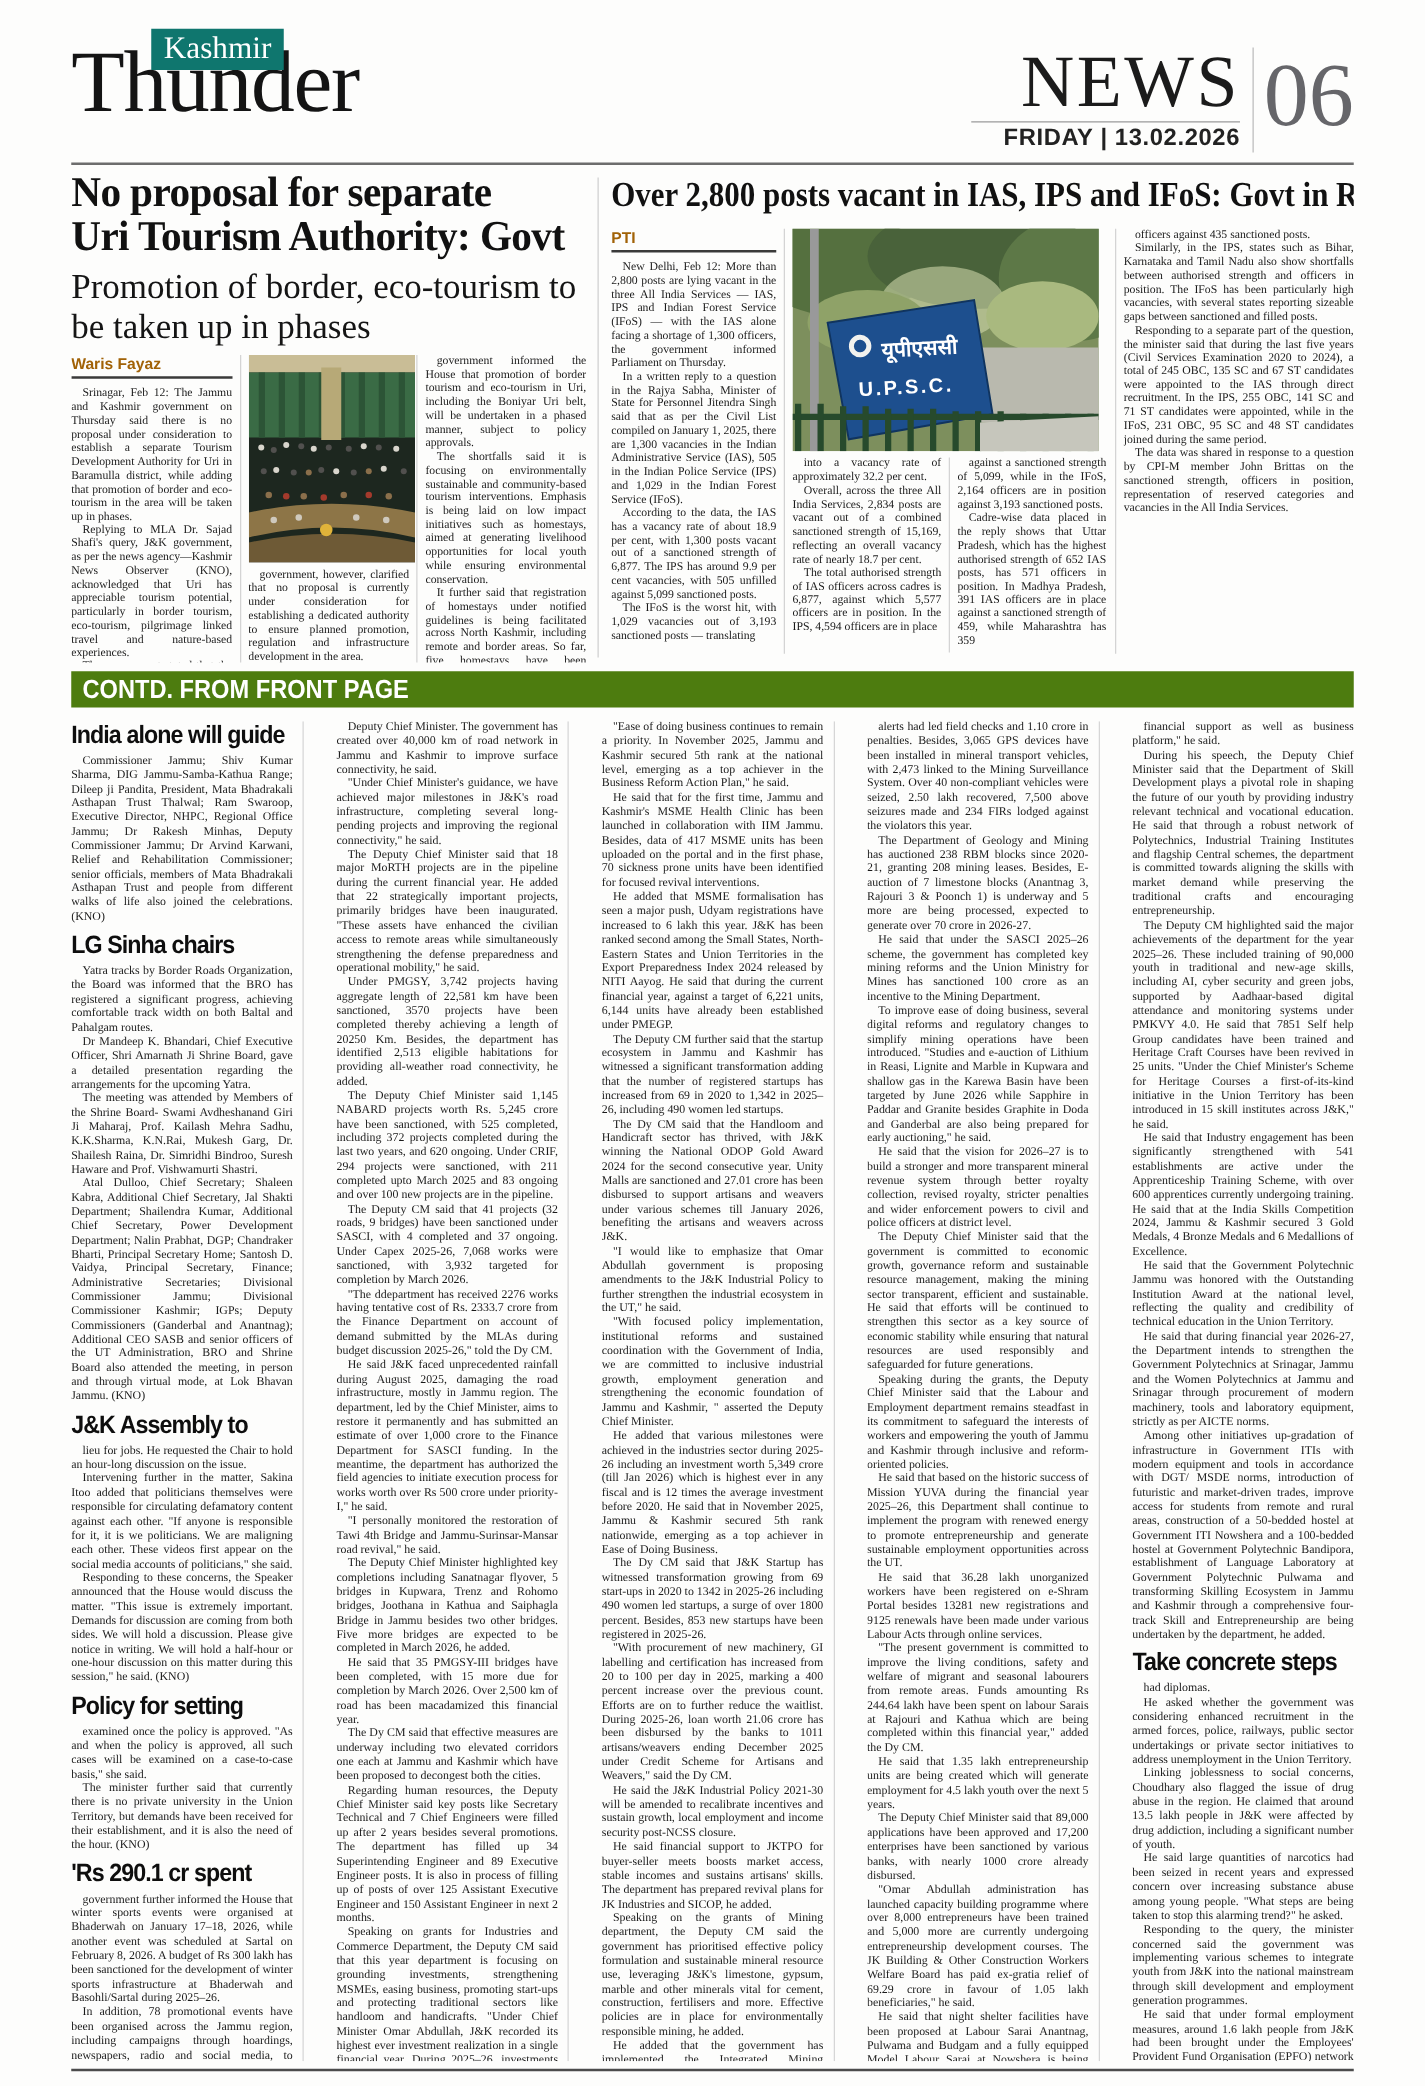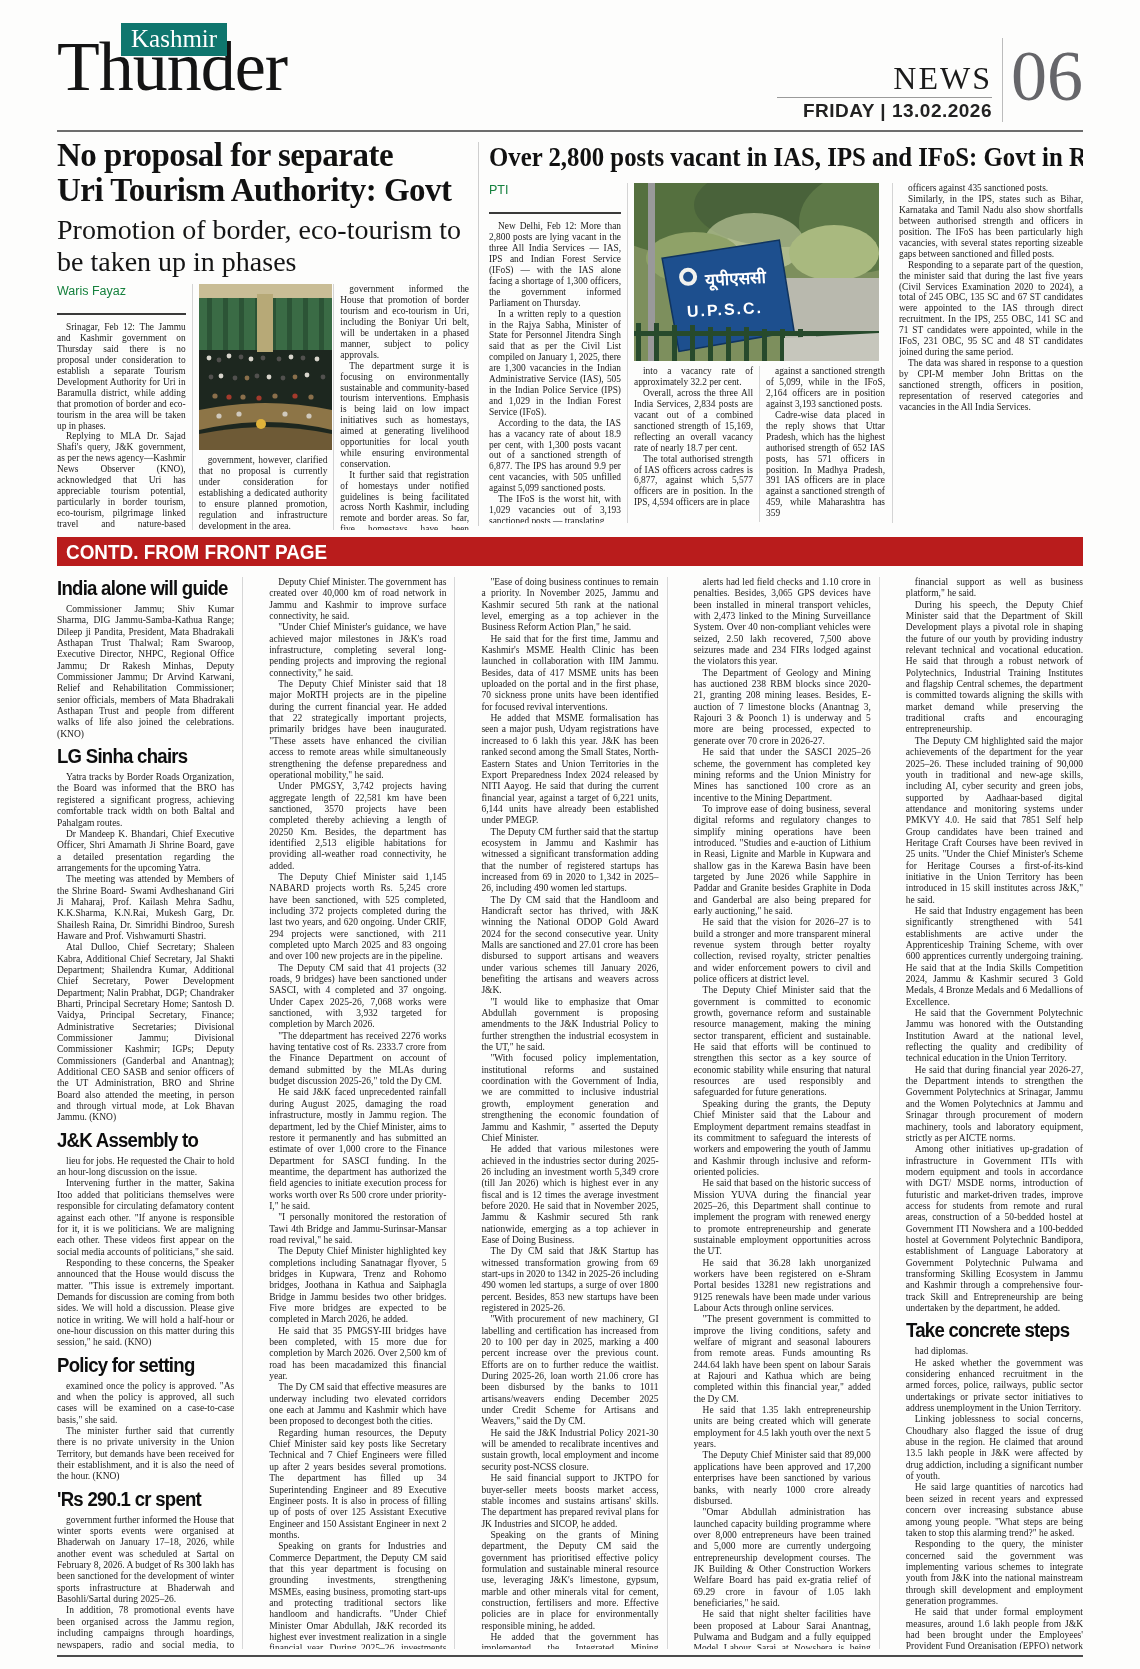--- a/index.html
+++ b/index.html
@@ -6,52 +6,52 @@
   .page{position:relative;width:1140px;height:1669px;background:#fdfdfc;margin:0 auto;overflow:hidden;
         font-family:"Liberation Serif",serif;color:#1a1a1a;}
   
   .masthead{position:absolute;left:57px;top:30px;width:1026px;height:98px;}
   .logo{position:absolute;left:0;top:2px;}
   .thunder{font-size:70px;line-height:1;letter-spacing:-1px;color:#141414;}
   .kashmir{position:absolute;left:64px;top:-9px;background:#0f766e;color:#fff;font-size:25px;
            padding:0 10px 2px 10px;line-height:1.25;z-index:2;}
   .mast-right{position:absolute;right:0;top:6px;display:flex;align-items:stretch;height:86px;}
   .news-block{display:flex;flex-direction:column;justify-content:flex-end;align-items:flex-end;padding-right:10px;}
-  .news{font-size:32px;line-height:.95;letter-spacing:2px;color:#1b1b1b;}
+  .news{font-size:59px;line-height:.95;letter-spacing:2px;color:#1b1b1b;}
   .news-rule{width:215px;height:1px;background:#9a9a9a;margin:4px 0 2px;}
   .date{font-family:"Liberation Sans",sans-serif;font-weight:bold;font-size:19px;letter-spacing:.5px;color:#222;}
   .mast-vrule{width:1px;background:#bcbcbc;margin:2px 8px 0 0;}
   .pageno{font-size:72px;line-height:80px;color:#66666a;text-align:center;}
   .mast-bottom-rule{position:absolute;left:57px;top:130px;width:1026px;height:2px;background:#6d6d6d;}
   
   .top-articles{position:absolute;left:57px;top:138px;width:1026px;height:392px;overflow:hidden;}
   .a1{position:absolute;left:0;top:0;width:412px;height:392px;}
   .a1 h1{margin:0;font-size:34px;line-height:1.02;letter-spacing:-.5px;font-weight:bold;color:#111;
          transform:scaleX(.97);transform-origin:left;}
   .deck{font-size:28px;margin:7px 0 6px;color:#151515;}
-  .byline{font-family:"Liberation Sans",sans-serif;font-weight:normal;font-size:12.5px;color:#15803d;
-          border-bottom:2px solid #3a3a3a;padding-bottom:15px;margin-bottom:7px;}
+  .byline{font-family:"Liberation Sans",sans-serif;font-weight:bold;font-size:12.5px;color:#a16207;
+          border-bottom:2px solid #3a3a3a;padding-bottom:3px;margin-bottom:7px;}
   .cols{display:flex;}
   .col{overflow:hidden;}
   .rule-r{border-right:1px solid #d4d4d4;padding-right:6px;margin-right:6px;}
   .body p{margin:0;font-size:9.4px;line-height:10.9px;text-align:justify;text-indent:9px;}
   .a1 .col{width:133px;height:300px;}
   .photo{display:block;margin-bottom:5px;}
   .divider-v{position:absolute;left:421px;top:4px;width:1px;height:384px;background:#cfcfcf;}
   .a2{position:absolute;left:432px;top:0;width:594px;height:392px;}
   .a2 h1{margin:4px 0 0;font-size:28px;line-height:1.05;font-weight:bold;white-space:nowrap;
          transform:scaleX(.885);transform-origin:left;color:#111;}
   .a2-body{display:flex;margin-top:12px;}
   .a2c1{width:132px;height:340px;}
   .a2mid{width:252px;height:340px;}
   .midcols{display:flex;}
   .m1,.m2{width:119px;height:156px;overflow:hidden;}
   .a2c4{flex:1;height:340px;}
   
-  .contd-bar{position:absolute;left:57px;top:537px;width:1026px;height:29px;background:#b91c1c;color:#fff;
+  .contd-bar{position:absolute;left:57px;top:537px;width:1026px;height:29px;background:#4d7c0f;color:#fff;
              font-family:"Liberation Sans",sans-serif;font-weight:bold;font-size:21px;line-height:29px;
              padding-left:9px;box-sizing:border-box;letter-spacing:0;}
   .contd-bar span{display:inline-block;transform:scaleX(.9);transform-origin:left;}
   
   .lower{position:absolute;left:57px;top:577px;width:1026px;height:1072px;display:flex;overflow:hidden;gap:18px;}
   .lcol{width:192px;height:1072px;overflow:hidden;}
   .lcol:not(:last-child){border-right:1px solid #d6d6d6;padding-right:8px;margin-right:8px;}
   .lcol h3{margin:5px 0 4px;font-family:"Liberation Sans",sans-serif;font-weight:bold;font-size:20px;
            letter-spacing:-.8px;color:#0e0e0e;transform:scaleX(.93);transform-origin:left;white-space:nowrap;}
   .lcol h3:first-child{margin-top:0;}
@@ -160,21 +160,21 @@
               </g>
           </svg>
           <div>
               <p>government, however, clarified that no proposal is currently under consideration for establishing a dedicated authority to ensure planned promotion, regulation and infrastructure development in the area.</p>
               <p>The government said Uri offers scope for border area tourism experiences, trekking routes, scenic and nature-based visitation, waterfalls and heritage linked circuits, subject to accessibility and visitor facilitation arrangements.</p>
             </div>
         </div>
         <div class="col">
           <div>
               <p>government informed the House that promotion of border tourism and eco-tourism in Uri, including the Boniyar Uri belt, will be undertaken in a phased manner, subject to policy approvals.</p>
-              <p>The department surge it is focusing on environmentally sustainable and community-based tourism interventions. Emphasis is being laid on low impact initiatives such as homestays, aimed at generating livelihood opportunities for local youth while ensuring environmental conservation.</p>
+              <p>The shortfalls said it is focusing on environmentally sustainable and community-based tourism interventions. Emphasis is being laid on low impact initiatives such as homestays, aimed at generating livelihood opportunities for local youth while ensuring environmental conservation.</p>
               <p>It further said that registration of homestays under notified guidelines is being facilitated across North Kashmir, including remote and border areas. So far, five homestays have been registered in the Boniyar Uri area, reflecting initial progress towards inclusive tourism development in the</p>
             </div>
         </div>
       </div>
     </article>
 
     <div class="divider-v"></div>
 
     <article class="a2">
       <h1>Over 2,800 posts vacant in IAS, IPS and IFoS: Govt in RS</h1>

